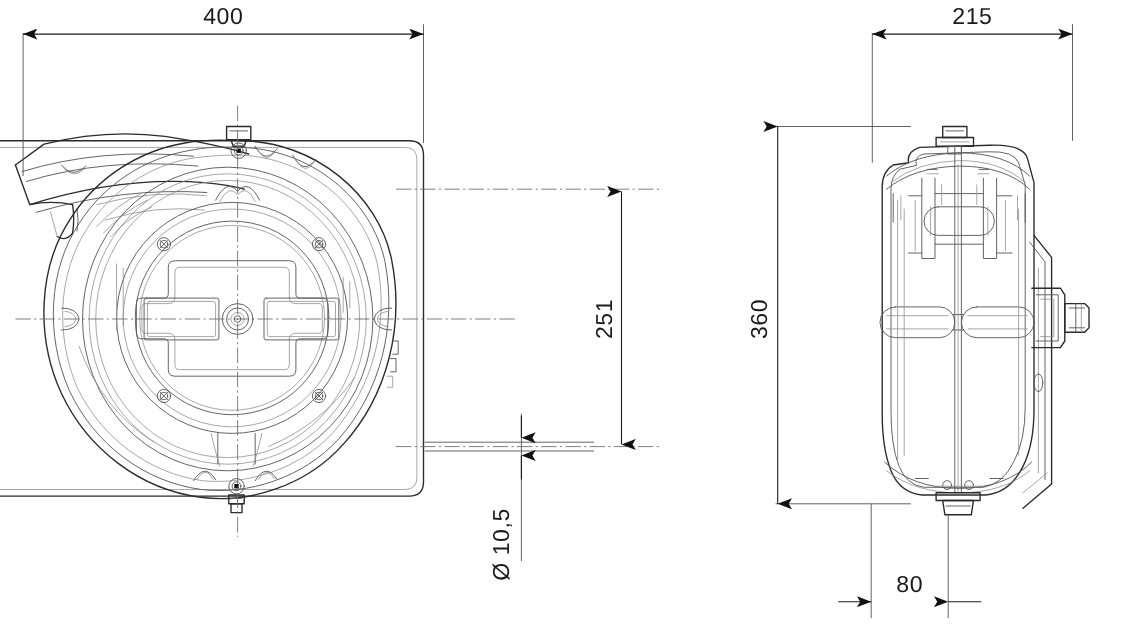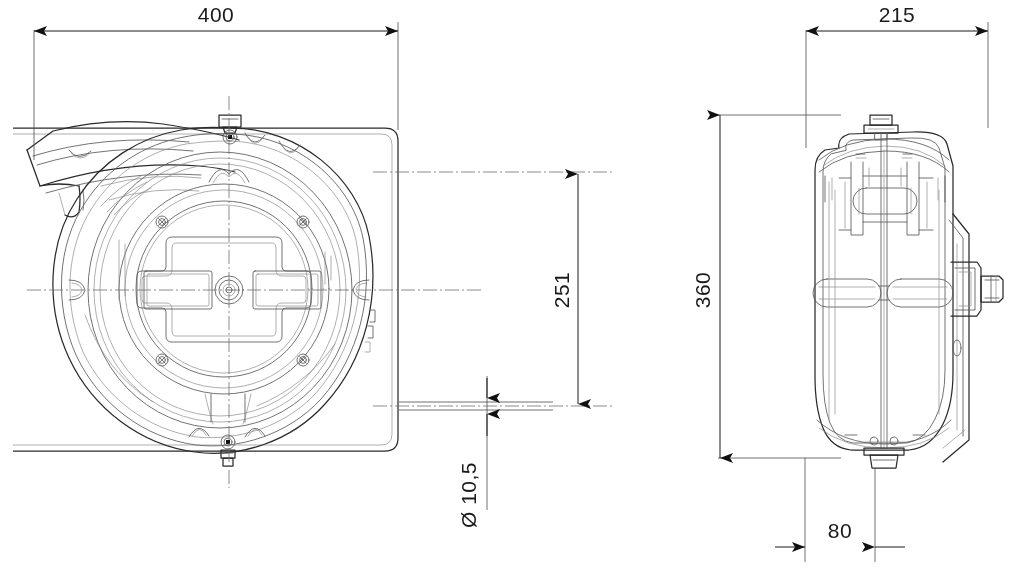--- a/index.html
+++ b/index.html
@@ -10,21 +10,21 @@
   }
   body {
     width: 1024px;
     height: 572px;
     position: relative;
     overflow: hidden;
     font-family: "Liberation Sans", sans-serif;
   }
   #drawing-root {
     position: absolute;
-    left: 13px;
+    left: 0;
     top: 0;
     width: 816px;
     height: 572px;
   }
   svg.sheet {
     display: block;
     width: 1024px;
     height: 572px;
     background: #ffffff;
   }

